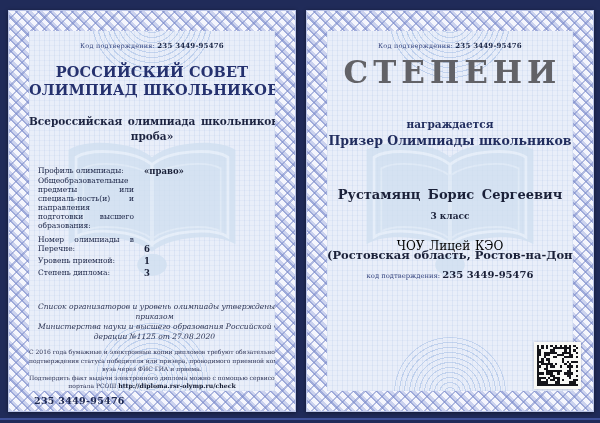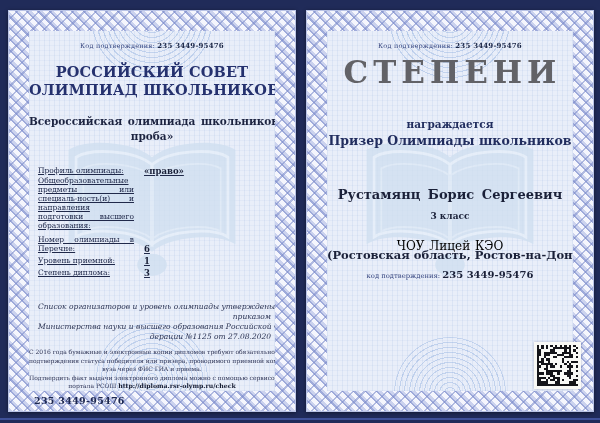--- a/index.html
+++ b/index.html
@@ -42,29 +42,29 @@
   .page.left .rosette.bot{bottom:-44px;}
   .book{position:absolute;left:50%;transform:translateX(-50%);top:104px;opacity:.75;}
   
   .abs{position:absolute;left:0;right:0;text-align:center;}
   .nw{white-space:nowrap;}
   .codeline{top:10px;font-size:6.5px;color:#33427c;letter-spacing:.2px;}
   .codeline b{font-size:7px;color:#1a2545;}
   
   .council{top:32px;font-weight:bold;font-size:14.5px;line-height:18px;color:#25316e;letter-spacing:.2px;}
   .olymp{top:83px;font-weight:bold;font-size:10.5px;line-height:15px;color:#1c2340;word-spacing:2px;}
-  .fields{position:absolute;top:135px;left:9px;width:212px;color:#20294a;text-decoration:underline;}
+  .fields{position:absolute;top:135px;left:9px;width:212px;color:#20294a;}
   .frow{display:grid;grid-template-columns:96px 1fr;column-gap:10px;}
   .flabel{font-size:7.5px;line-height:9px;text-align:justify;}
   .fvalue{font-size:8.5px;font-weight:bold;color:#1a2038;}
   .frow.f1 .fvalue{padding-top:25px;}
   .frow.f2{margin-top:5px;}
   .frow.f2 .fvalue{padding-top:9px;}
   .frow.f3,.frow.f4{margin-top:2px;}
-  .ordernote{position:absolute;top:271px;left:9px;right:4px;text-align:right;
+  .ordernote{position:absolute;top:271px;left:9px;right:4px;text-align:center;
     font-style:italic;font-size:7.5px;line-height:10px;color:#2a3252;}
   .fineprint{top:317px;font-size:6px;line-height:8.6px;color:#2c3254;}
   .fineprint b{font-size:6.2px;color:#141a30;}
   .serial{position:absolute;left:26px;bottom:6px;font-size:9.5px;font-weight:bold;
     color:#1c2750;letter-spacing:.3px;}
   
   .dtitle{top:26px;font-weight:bold;font-size:31px;line-height:30px;color:#626267;
     letter-spacing:5px;text-indent:5px;}
   .degree{top:57px;font-weight:bold;font-size:18.5px;line-height:22px;color:#626267;
     letter-spacing:3.5px;text-indent:3.5px;}

